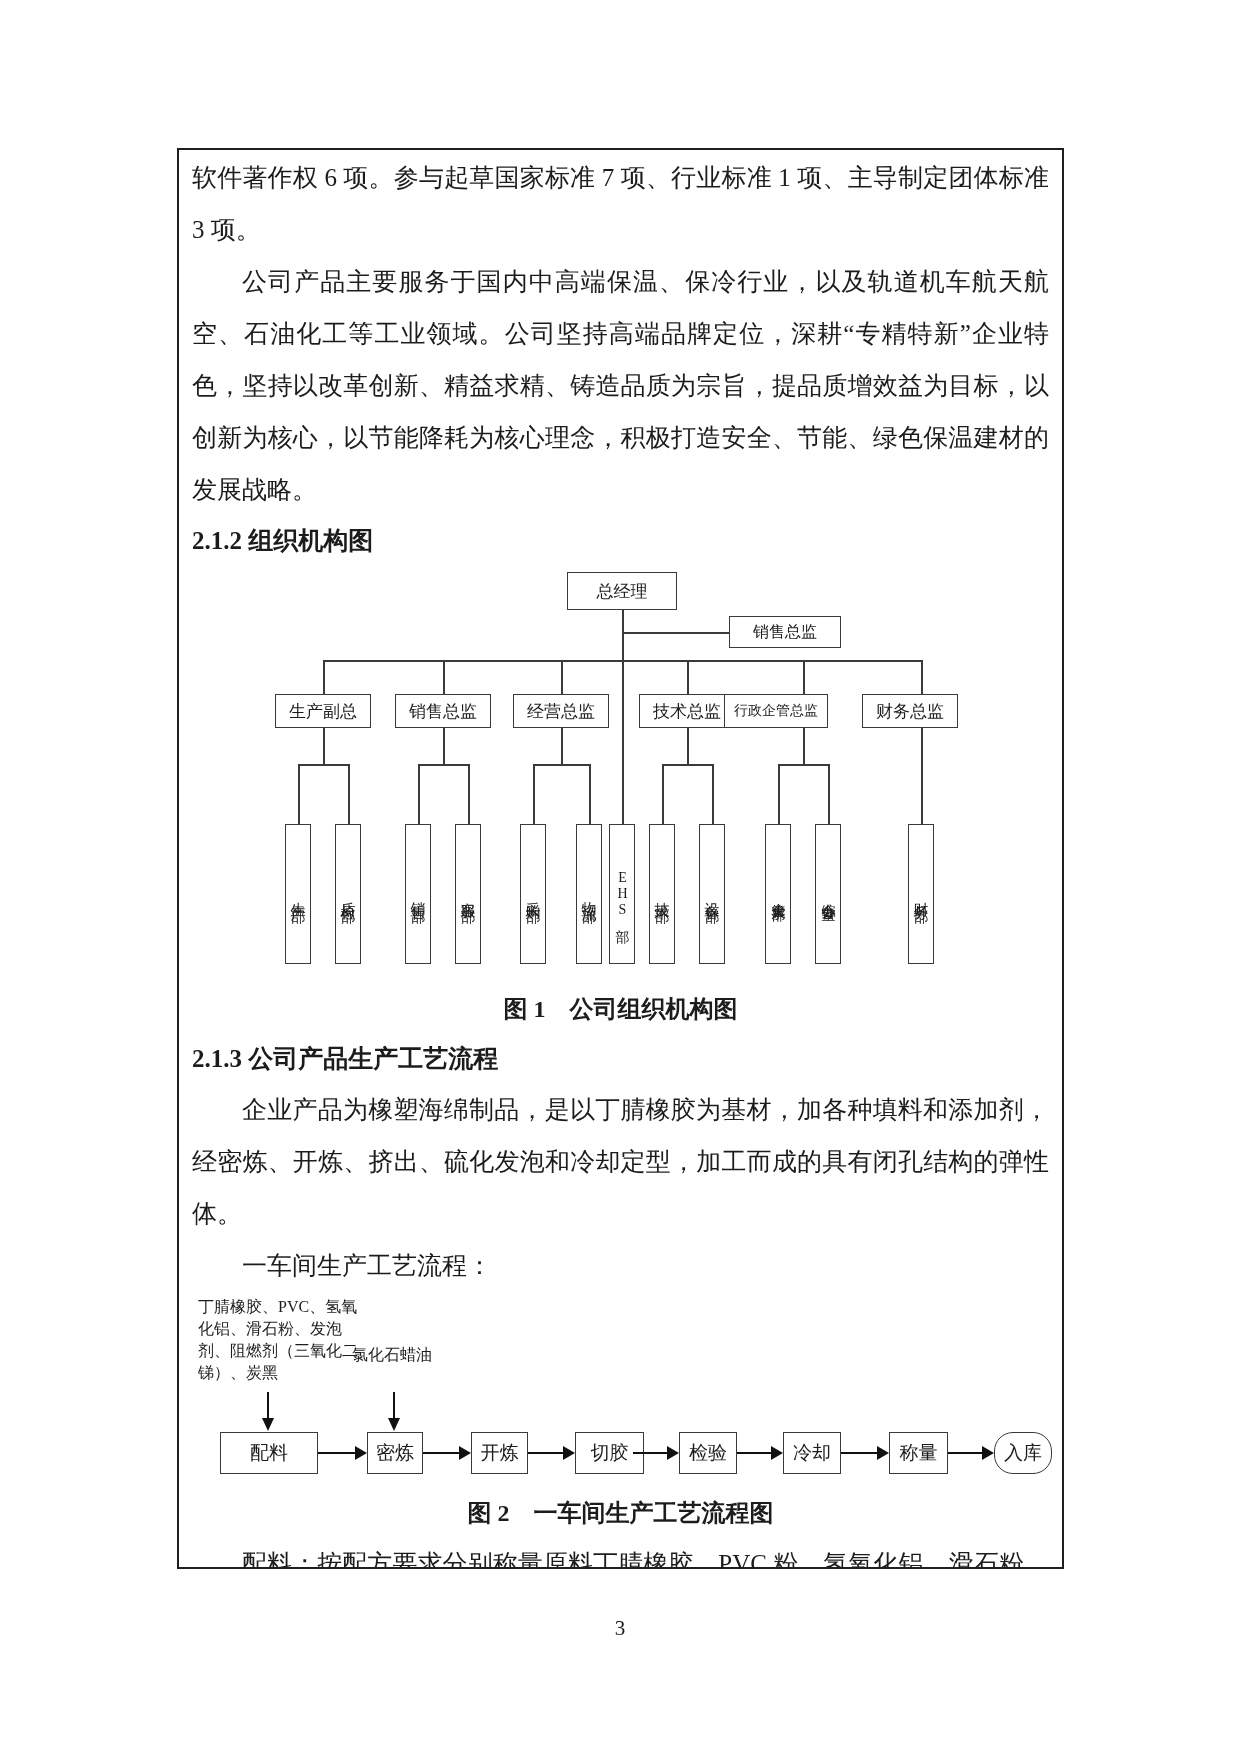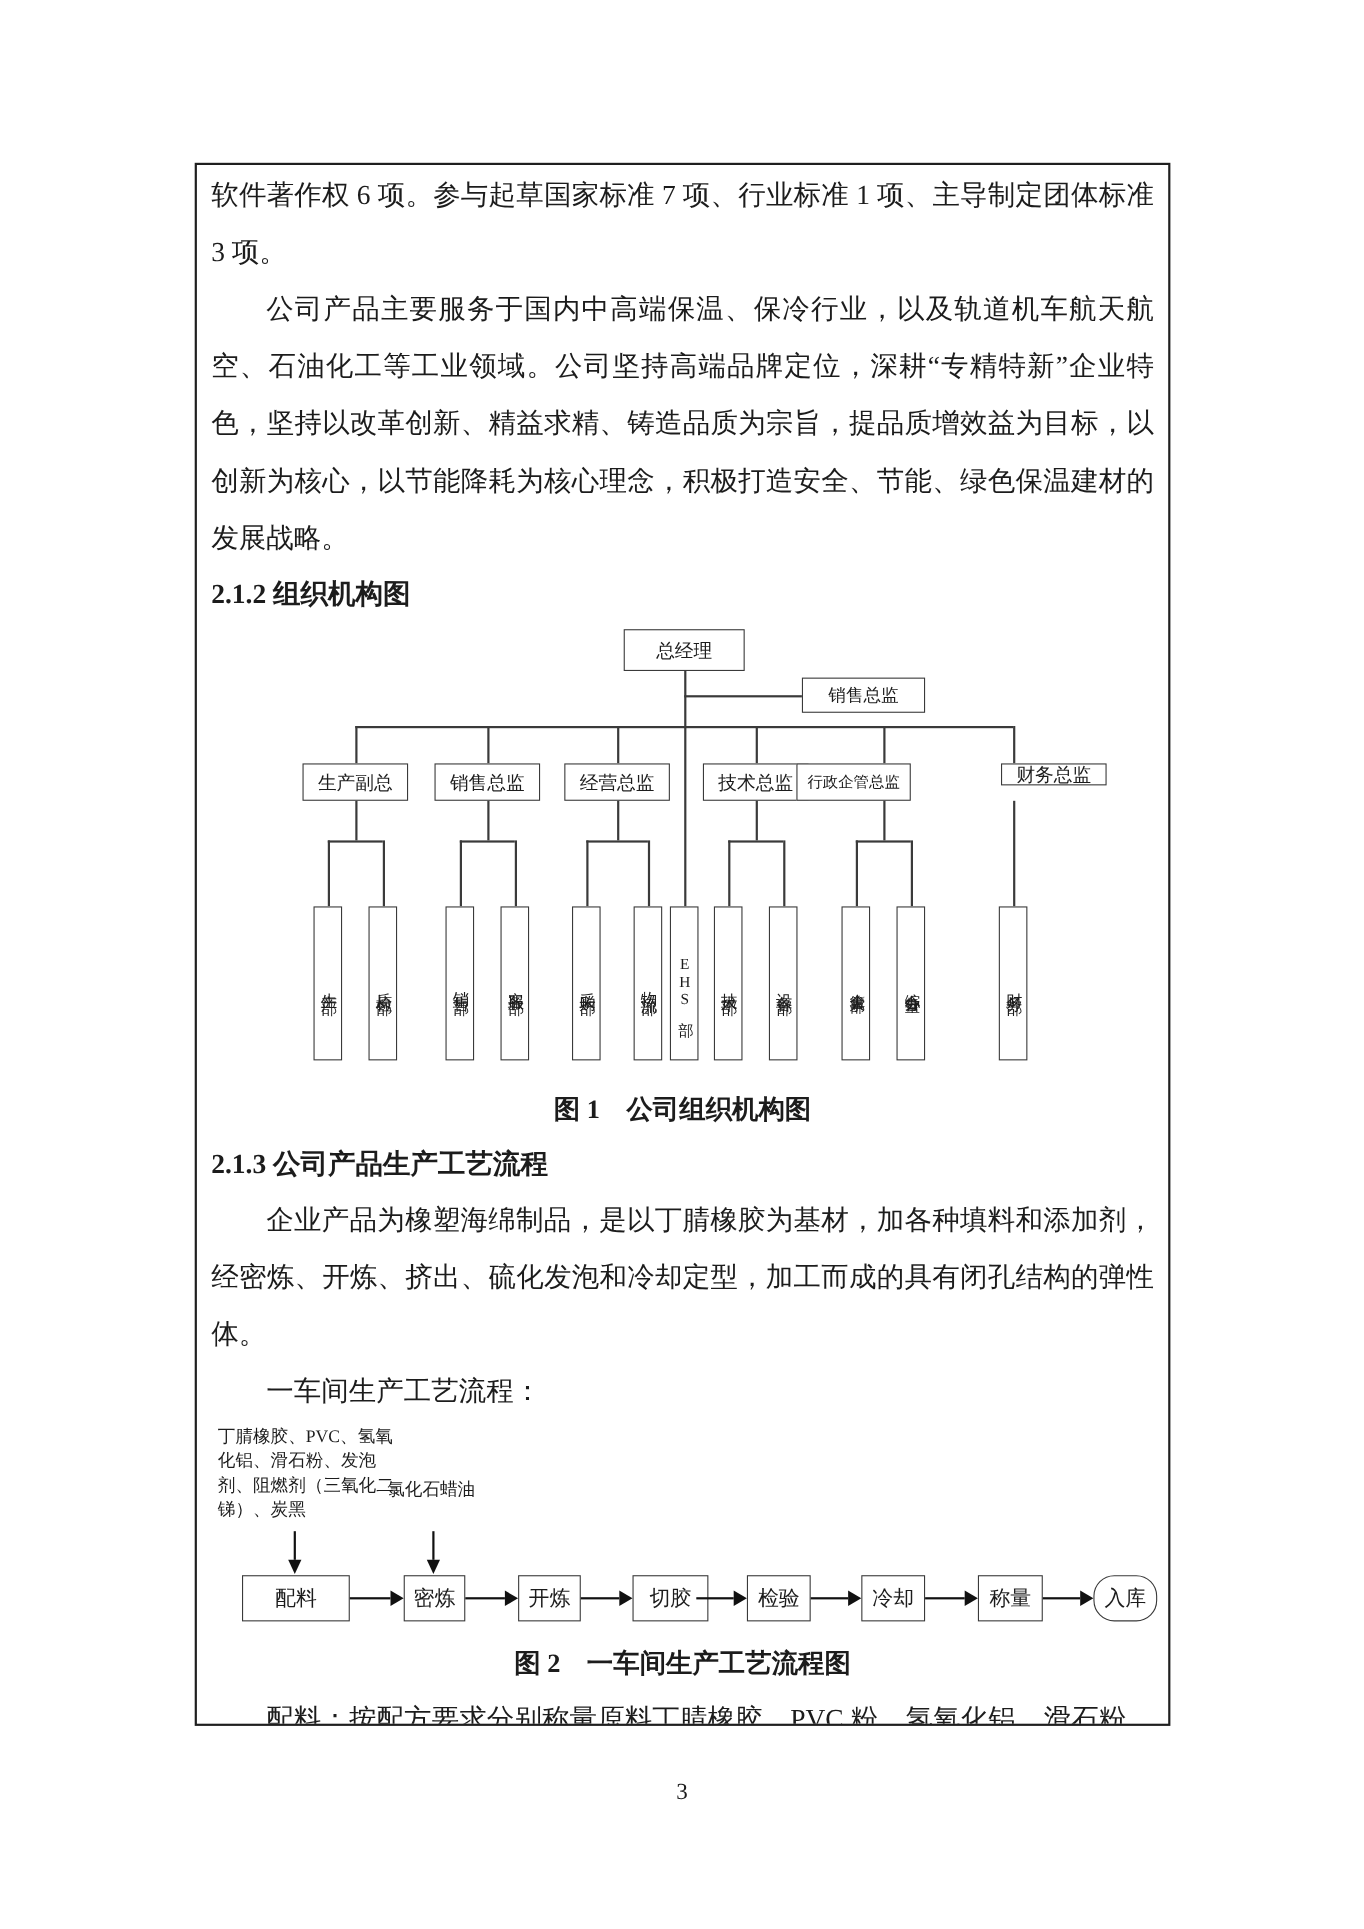--- a/index.html
+++ b/index.html
@@ -84,21 +84,21 @@
     <div class="l vl" style="left:369px;top:88px;height:34px;"></div>
     <div class="l vl" style="left:495px;top:88px;height:34px;"></div>
     <div class="l vl" style="left:611px;top:88px;height:34px;"></div>
     <div class="l vl" style="left:729px;top:88px;height:34px;"></div>
 
     <div class="obox" style="left:83px;top:122px;width:96px;height:34px;">生产副总</div>
     <div class="obox" style="left:203px;top:122px;width:96px;height:34px;">销售总监</div>
     <div class="obox" style="left:321px;top:122px;width:96px;height:34px;">经营总监</div>
     <div class="obox" style="left:447px;top:122px;width:96px;height:34px;">技术总监</div>
     <div class="obox" style="left:532px;top:122px;width:104px;height:34px;font-size:14px;">行政企管总监</div>
-    <div class="obox" style="left:718px;top:122px;width:96px;height:20px;">财务总监</div>
+    <div class="obox" style="left:670px;top:122px;width:96px;height:34px;">财务总监</div>
 
     <div class="l vl" style="left:131px;top:156px;height:36px;"></div>
     <div class="l vl" style="left:251px;top:156px;height:36px;"></div>
     <div class="l vl" style="left:369px;top:156px;height:36px;"></div>
     <div class="l vl" style="left:495px;top:156px;height:36px;"></div>
     <div class="l vl" style="left:611px;top:156px;height:36px;"></div>
     <div class="l vl" style="left:729px;top:156px;height:96px;"></div>
 
     <div class="l hl" style="left:106px;top:192px;width:50px;"></div>
     <div class="l hl" style="left:226px;top:192px;width:50px;"></div>

